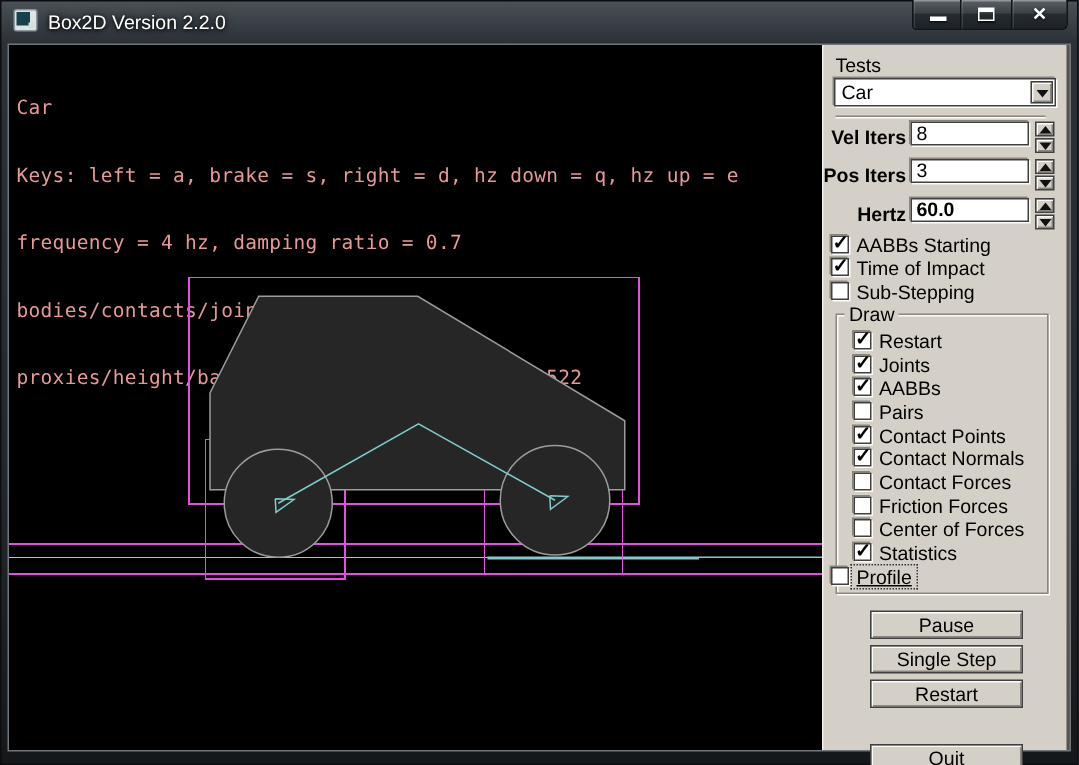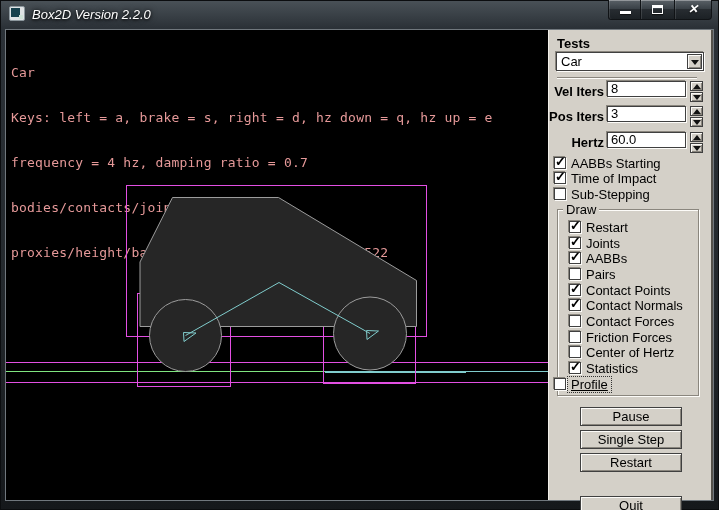--- a/index.html
+++ b/index.html
@@ -7,21 +7,21 @@
   body { font-family:"Liberation Sans", sans-serif; }
 
   .window {
     position:relative; width:719px; height:510px; overflow:hidden;
     background:linear-gradient(180deg,#4a5258 0%,#2b3137 28px,#23282c 60%,#15181b 100%);
     box-shadow:inset 0 0 0 1px #0b0d0f;
   }
 
   
   .titlebar { position:absolute; left:0; top:0; width:719px; height:30px;
-    background:linear-gradient(180deg,#454d54 0%,#303godown 0%,#2e353b 45%,#171b1f 100%);font-style:italic; }
+    background:linear-gradient(180deg,#454d54 0%,#303godown 0%,#2e353b 45%,#171b1f 100%); }
   .app-icon { position:absolute; left:9px; top:6px; width:16px; height:15px;
     background:#dfe3e5; border:1px solid #8c979d; border-radius:2px; }
   .app-icon .inner { position:absolute; left:1px; top:1px; width:9px; height:9px; background:#17414d; }
   .app-icon .dot { position:absolute; right:1px; bottom:1px; width:4px; height:4px; background:#cfe2d8; }
   .title-text { position:absolute; left:32px; top:7px; color:#fff; font-size:13px;
     text-shadow:0 1px 3px #000, 0 0 6px rgba(0,0,0,.8); white-space:nowrap; }
 
   .caption-group { position:absolute; right:7px; top:0; height:20px; display:flex; }
   .cap-btn { height:20px; border:1px solid #101316; border-top:none; position:relative;
     background:linear-gradient(180deg,#5a6167 0%,#3a4147 45%,#272c31 50%,#1c2125 100%);
@@ -52,21 +52,21 @@
   .joint { stroke:var(--joint,#80cccc); fill:none; }
   .static-edge { stroke:var(--static-edge,#80e680); shape-rendering:crispEdges; }
   .body-shape { fill:var(--body-fill,#262626); stroke:var(--body-outline,#9c9c9c); }
 
   
   .panel { position:absolute; left:542px; top:0; width:165px; height:470px;
     background:var(--panel-bg,#d4d0c8);
     border-left:1px solid #f2efe9; border-right:2px solid #55524c;
     font-size:13px; color:#000; }
 
-  .p-label { position:absolute; white-space:nowrap;font-weight:bold; }
+  .p-label { position:absolute; white-space:nowrap; }
 
   .dropdown { position:absolute; left:7px; top:22px; width:148px; height:19px;
     background:#fff; border:1px solid #404040;
     box-shadow:-1px -1px 0 #8a867e, 1px 1px 0 #fdfcf9; }
   .dropdown .value { position:absolute; left:4px; top:1px; font-size:13px; }
   .drop-btn { position:absolute; right:1px; top:1px; width:15px; height:15px;
     background:var(--panel-bg,#d4d0c8); border:1px solid #404040;
     box-shadow:inset 1px 1px 0 #fdfcf9, inset -1px -1px 0 #8a867e; }
   .tri-down { position:absolute; left:3px; top:5px; width:0; height:0;
     border-left:4px solid transparent; border-right:4px solid transparent; border-top:5px solid #111; }
@@ -195,21 +195,21 @@
       <div class="spinner" style="top:76px;">
         <span class="spin-btn up">
             <span class="tri-up-s"></span>
           </span>
         <span class="spin-btn down">
             <span class="tri-down-s"></span>
           </span>
       </div>
 
       <div class="num-label" style="top:105px;">Hertz</div>
-      <div class="field" style="top:102px;">60.0</div>
+      <div class="field" style="top:102px;font-weight:bold;">60.0</div>
       <div class="spinner" style="top:102px;">
         <span class="spin-btn up">
             <span class="tri-up-s"></span>
           </span>
         <span class="spin-btn down">
             <span class="tri-down-s"></span>
           </span>
       </div>
 
       <div class="cb-row" style="left:5px; top:127px;">
@@ -279,21 +279,21 @@
       <div class="cb-row" style="left:20px; top:301px;">
         <span class="cb-box">
             <span class="cb-mark"></span>
           </span>
         <span class="cb-label">Friction Forces</span>
       </div>
       <div class="cb-row" style="left:20px; top:316px;">
         <span class="cb-box">
             <span class="cb-mark"></span>
           </span>
-        <span class="cb-label">Center of Hertz</span>
+        <span class="cb-label">Center of Forces</span>
       </div>
       <div class="cb-row" style="left:20px; top:332px;">
         <span class="cb-box">
             <span class="cb-mark">✓</span>
           </span>
         <span class="cb-label">Statistics</span>
       </div>
 
       <div class="cb-row" style="left:5px; top:348px;">
         <span class="cb-box">

